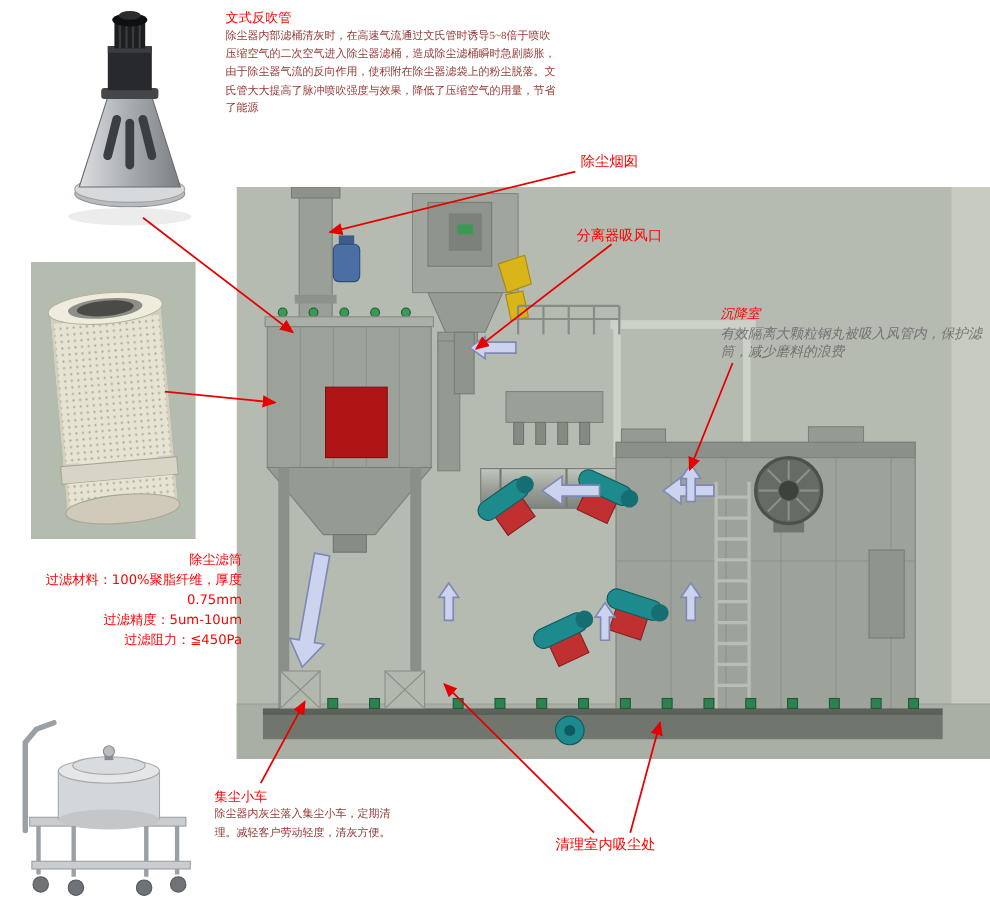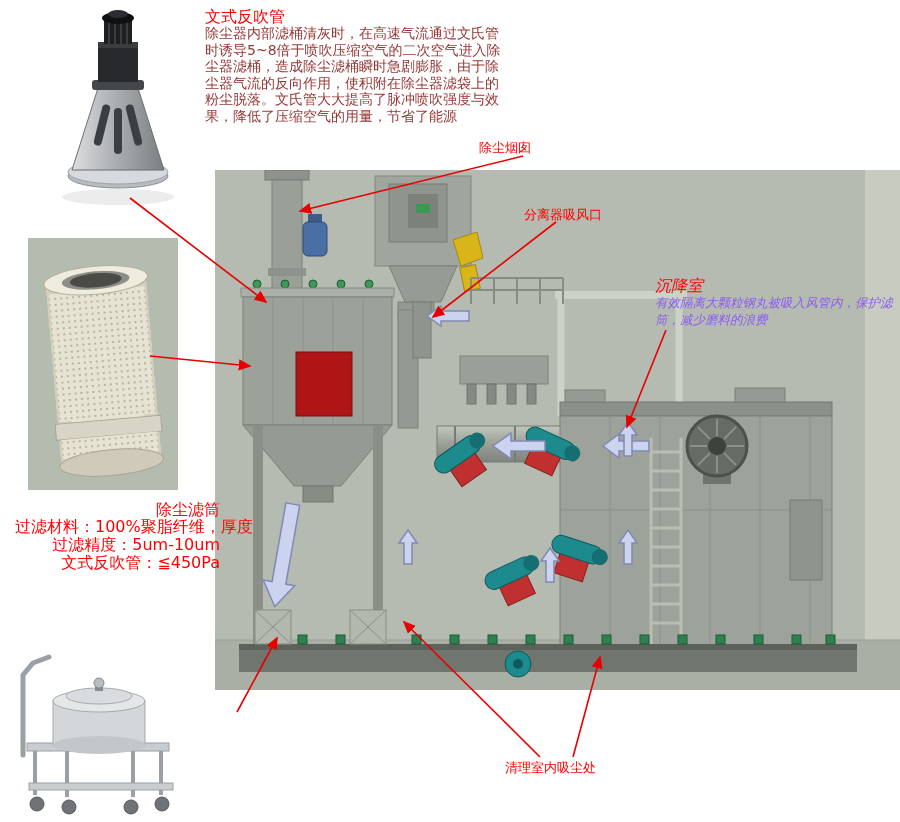--- a/index.html
+++ b/index.html
@@ -1,23 +1,23 @@
 <!DOCTYPE html>
 <html><head>
 <meta charset="utf-8">
 <style>
   html,body{margin:0;padding:0;background:#fff;}
   #page{position:relative;width:900px;height:822px;background:#ffffff;overflow:hidden;
         font-family:"DejaVu Sans","Liberation Sans",sans-serif;}
   .abs{position:absolute;}
-  .red-title{color:#ff0000;font-size:16px;line-height:17px;}
+  .red-title{color:#ff0000;font-size:12px;line-height:17px;}
   .red-label{color:#ff0000;font-size:13px;line-height:17px;white-space:nowrap;}
-  .maroon-body{color:#953735;font-size:14px;line-height:16.5px;word-break:break-all;}
-  .red-body{color:#8b5cf6;font-size:12.5px;line-height:17px;word-break:break-all;}
-  .spec-line{color:#ff0000;font-size:16px;line-height:18px;white-space:nowrap;}
+  .maroon-body{color:#953735;font-size:10px;line-height:16.5px;word-break:break-all;font-family:Liberation Serif, serif;}
+  .red-body{color:#737373;font-size:12.5px;line-height:17px;word-break:break-all;}
+  .spec-line{color:#ff0000;font-size:12px;line-height:18px;white-space:nowrap;}
   .photo{display:block;}
   #overlay{position:absolute;left:0;top:0;z-index:40;pointer-events:none;}
   .txt{z-index:50;}
   .art{z-index:10;}
 </style>
 </head>
 <body>
 
 <div id="page">
 
@@ -52,30 +52,30 @@
       <ellipse cx="70" cy="14" rx="16" ry="6" fill="#0f1012"></ellipse>
       <ellipse cx="70" cy="10" rx="10" ry="4" fill="#2b2d30"></ellipse>
     </g>
   </svg>
 
   <div class="abs txt" style="left:205px;top:8px;width:300px;">
     <div class="red-title">文式反吹管</div>
     <div class="maroon-body">除尘器内部滤桶清灰时，在高速气流通过文氏管时诱导5~8倍于喷吹压缩空气的二次空气进入除尘器滤桶，造成除尘滤桶瞬时急剧膨胀，由于除尘器气流的反向作用，使积附在除尘器滤袋上的粉尘脱落。文氏管大大提高了脉冲喷吹强度与效果，降低了压缩空气的用量，节省了能源</div>
   </div>
 
-  <div class="abs txt red-label" style="left:479px;top:139px;">除尘烟囱</div>
+  <div class="abs txt red-label" style="left:528px;top:139px;">除尘烟囱</div>
 
   <div class="abs txt red-label" style="left:524px;top:206px;">分离器吸风口</div>
 
   <div class="abs txt" style="left:655px;top:277px;width:238px;font-style:italic;">
     <div class="red-title">沉降室</div>
     <div class="red-body">有效隔离大颗粒钢丸被吸入风管内，保护滤筒，减少磨料的浪费</div>
   </div>
 
-  <div class="abs txt red-label" style="left:505px;top:760px;font-family:Liberation Mono, monospace;">清理室内吸尘处</div>
+  <div class="abs txt red-label" style="left:505px;top:760px;">清理室内吸尘处</div>
 
   <svg class="abs photo art" style="left:28px;top:238px;" width="150" height="252" viewBox="0 0 150 252">
     <defs>
       <pattern id="mesh" width="6" height="6" patternUnits="userSpaceOnUse">
         <rect width="6" height="6" fill="#e7e3d2"></rect>
         <circle cx="3" cy="3" r="1" fill="#a8a494"></circle>
       </pattern>
     </defs>
     <rect width="150" height="252" fill="#b4bcaf"></rect>
     <g transform="rotate(-5 75 126)">
@@ -88,22 +88,23 @@
       <ellipse cx="75" cy="225" rx="52" ry="13" fill="#cfcaba" stroke="#a9a596"></ellipse>
       <ellipse cx="75" cy="42" rx="52" ry="14" fill="#efecdd" stroke="#b5b1a1"></ellipse>
       <ellipse cx="75" cy="42" rx="34" ry="9" fill="#8e8e88"></ellipse>
       <ellipse cx="75" cy="42" rx="26" ry="7" fill="#4a4a46"></ellipse>
     </g>
   </svg>
 
   <div class="abs txt" style="left:15px;top:501px;width:205px;text-align:right;">
     <div class="red-title">除尘滤筒</div>
     <div class="spec-line">过滤材料：100%聚脂纤维，厚度</div>
+    <div class="spec-line">0.75mm</div>
     <div class="spec-line">过滤精度：5um-10um</div>
-    <div class="spec-line">文式反吹管：≦450Pa</div>
+    <div class="spec-line">过滤阻力：≦450Pa</div>
   </div>
 
   <svg class="abs photo art" style="left:5px;top:643px;" width="182" height="178" viewBox="0 0 182 178">
     <g>
       <path d="M44,14 L28,20 L18,32 L18,112" stroke="#9aa0a4" stroke-width="5" fill="none" stroke-linecap="round"></path>
       <rect x="22" y="100" width="142" height="8" fill="#c9cdd0" stroke="#9aa0a4"></rect>
       <rect x="48" y="58" width="92" height="44" fill="#d4d7da" stroke="#a5a9ad"></rect>
       <ellipse cx="94" cy="102" rx="46" ry="9" fill="#c3c7ca"></ellipse>
       <ellipse cx="94" cy="58" rx="46" ry="11" fill="#e4e6e8" stroke="#a5a9ad"></ellipse>
       <ellipse cx="94" cy="53" rx="33" ry="8" fill="#d9dcde" stroke="#a5a9ad"></ellipse>
@@ -118,20 +119,24 @@
       <rect x="24" y="140" width="144" height="7" fill="#c9cdd0" stroke="#9aa0a4"></rect>
       <g fill="#6f7377" stroke="#55595c">
         <circle cx="32" cy="161" r="7"></circle>
           <circle cx="64" cy="164" r="7"></circle>
         <circle cx="126" cy="164" r="7"></circle>
           <circle cx="157" cy="161" r="7"></circle>
       </g>
     </g>
   </svg>
 
+  <div class="abs txt" style="left:195px;top:716px;width:168px;">
+    <div class="red-title">集尘小车</div>
+    <div class="maroon-body">除尘器内灰尘落入集尘小车，定期清理。减轻客户劳动轻度，清灰方便。</div>
+  </div>
 
   <svg class="abs art" style="left:215px;top:170px;" width="685" height="520" viewBox="0 0 685 520">
     <defs>
       <linearGradient id="ductGrad" x1="0" y1="0" x2="0" y2="1">
         <stop offset="0" stop-color="#c2c7bd"></stop>
           <stop offset="0.5" stop-color="#9aa098"></stop>
           <stop offset="1" stop-color="#7e847c"></stop>
       </linearGradient>
     </defs>
 

